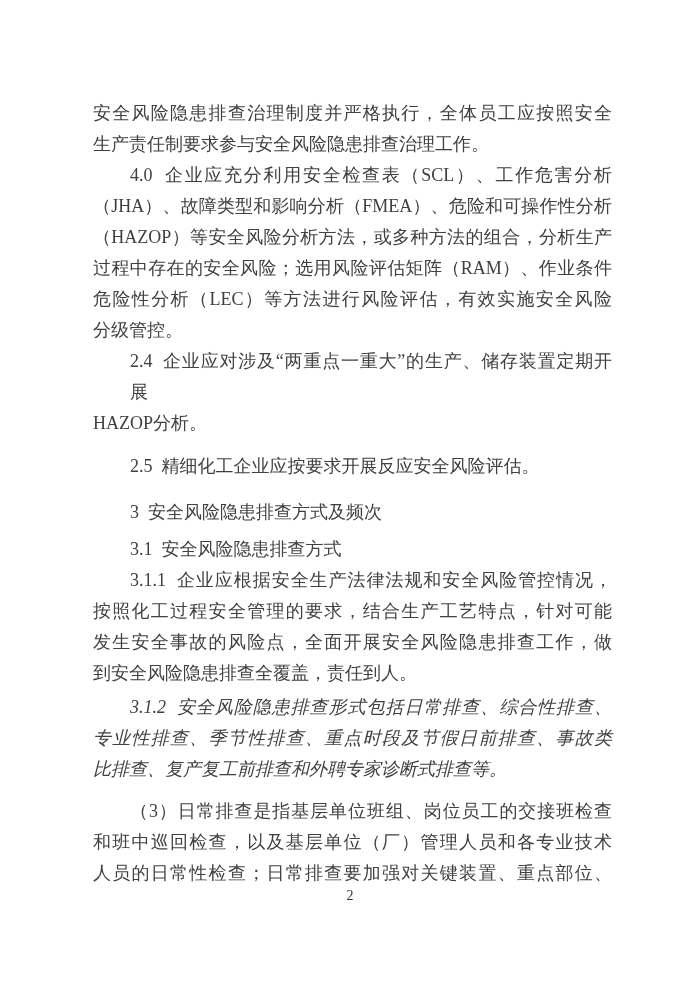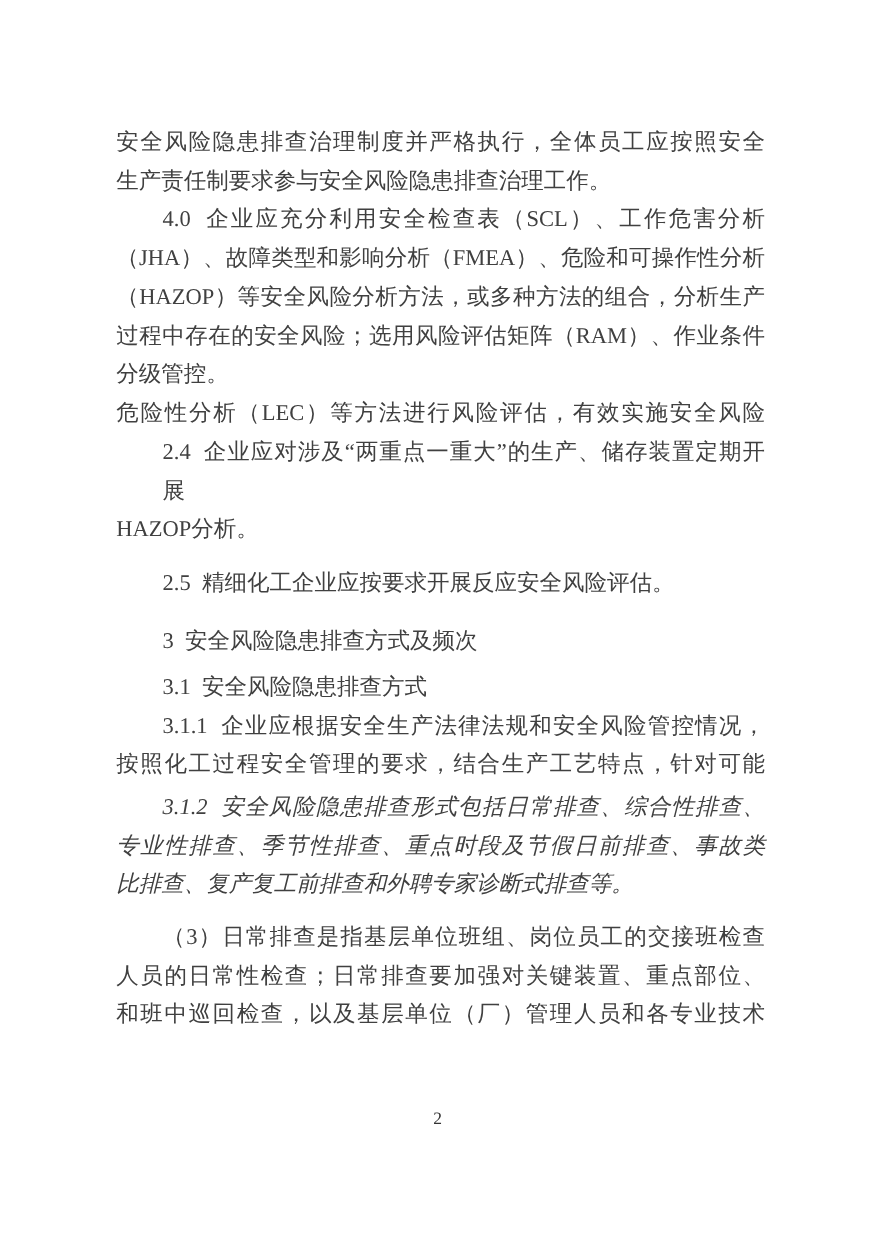--- a/index.html
+++ b/index.html
@@ -54,45 +54,47 @@
   <div class="doc-body">
       <div class="para para--continuation">
         <div class="jline">安全风险隐患排查治理制度并严格执行，全体员工应按照安全</div>
         <div class="jline lastline">生产责任制要求参与安全风险隐患排查治理工作。</div>
       </div>
       <div class="para para--body">
         <div class="jline indent">4.0  企业应充分利用安全检查表（SCL）、工作危害分析</div>
         <div class="jline">（JHA）、故障类型和影响分析（FMEA）、危险和可操作性分析</div>
         <div class="jline">（HAZOP）等安全风险分析方法，或多种方法的组合，分析生产</div>
         <div class="jline">过程中存在的安全风险；选用风险评估矩阵（RAM）、作业条件</div>
+        <div class="jline">危险性分析（LEC）等方法进行风险评估，有效实施安全风险</div>
         <div class="jline lastline">分级管控。</div>
-        <div class="jline">危险性分析（LEC）等方法进行风险评估，有效实施安全风险</div>
       </div>
       <div class="para para--body">
         <div class="jline indent">2.4  企业应对涉及“两重点一重大”的生产、储存装置定期开 展</div>
         <div class="jline lastline">HAZOP分析。</div>
       </div>
       <div class="para para--body">
         <div class="jline indent lastline">2.5  精细化工企业应按要求开展反应安全风险评估。</div>
       </div>
       <div class="para para--heading">
         <div class="jline indent lastline">3  安全风险隐患排查方式及频次</div>
       </div>
       <div class="para para--subheading">
         <div class="jline indent lastline">3.1  安全风险隐患排查方式</div>
       </div>
       <div class="para para--body">
         <div class="jline indent">3.1.1  企业应根据安全生产法律法规和安全风险管控情况，</div>
         <div class="jline">按照化工过程安全管理的要求，结合生产工艺特点，针对可能</div>
+        <div class="jline">发生安全事故的风险点，全面开展安全风险隐患排查工作，做</div>
+        <div class="jline lastline">到安全风险隐患排查全覆盖，责任到人。</div>
       </div>
       <div class="para para--body">
         <div class="jline indent">3.1.2  安全风险隐患排查形式包括日常排查、综合性排查、</div>
         <div class="jline">专业性排查、季节性排查、重点时段及节假日前排查、事故类</div>
         <div class="jline lastline">比排查、复产复工前排查和外聘专家诊断式排查等。</div>
       </div>
       <div class="para para--body">
         <div class="jline indent">（3）日常排查是指基层单位班组、岗位员工的交接班检查</div>
+        <div class="jline">和班中巡回检查，以及基层单位（厂）管理人员和各专业技术</div>
         <div class="jline">人员的日常性检查；日常排查要加强对关键装置、重点部位、</div>
-        <div class="jline">和班中巡回检查，以及基层单位（厂）管理人员和各专业技术</div>
       </div>
     </div>
   <div class="page-number">2</div>
 </div>
 
 </body></html>

